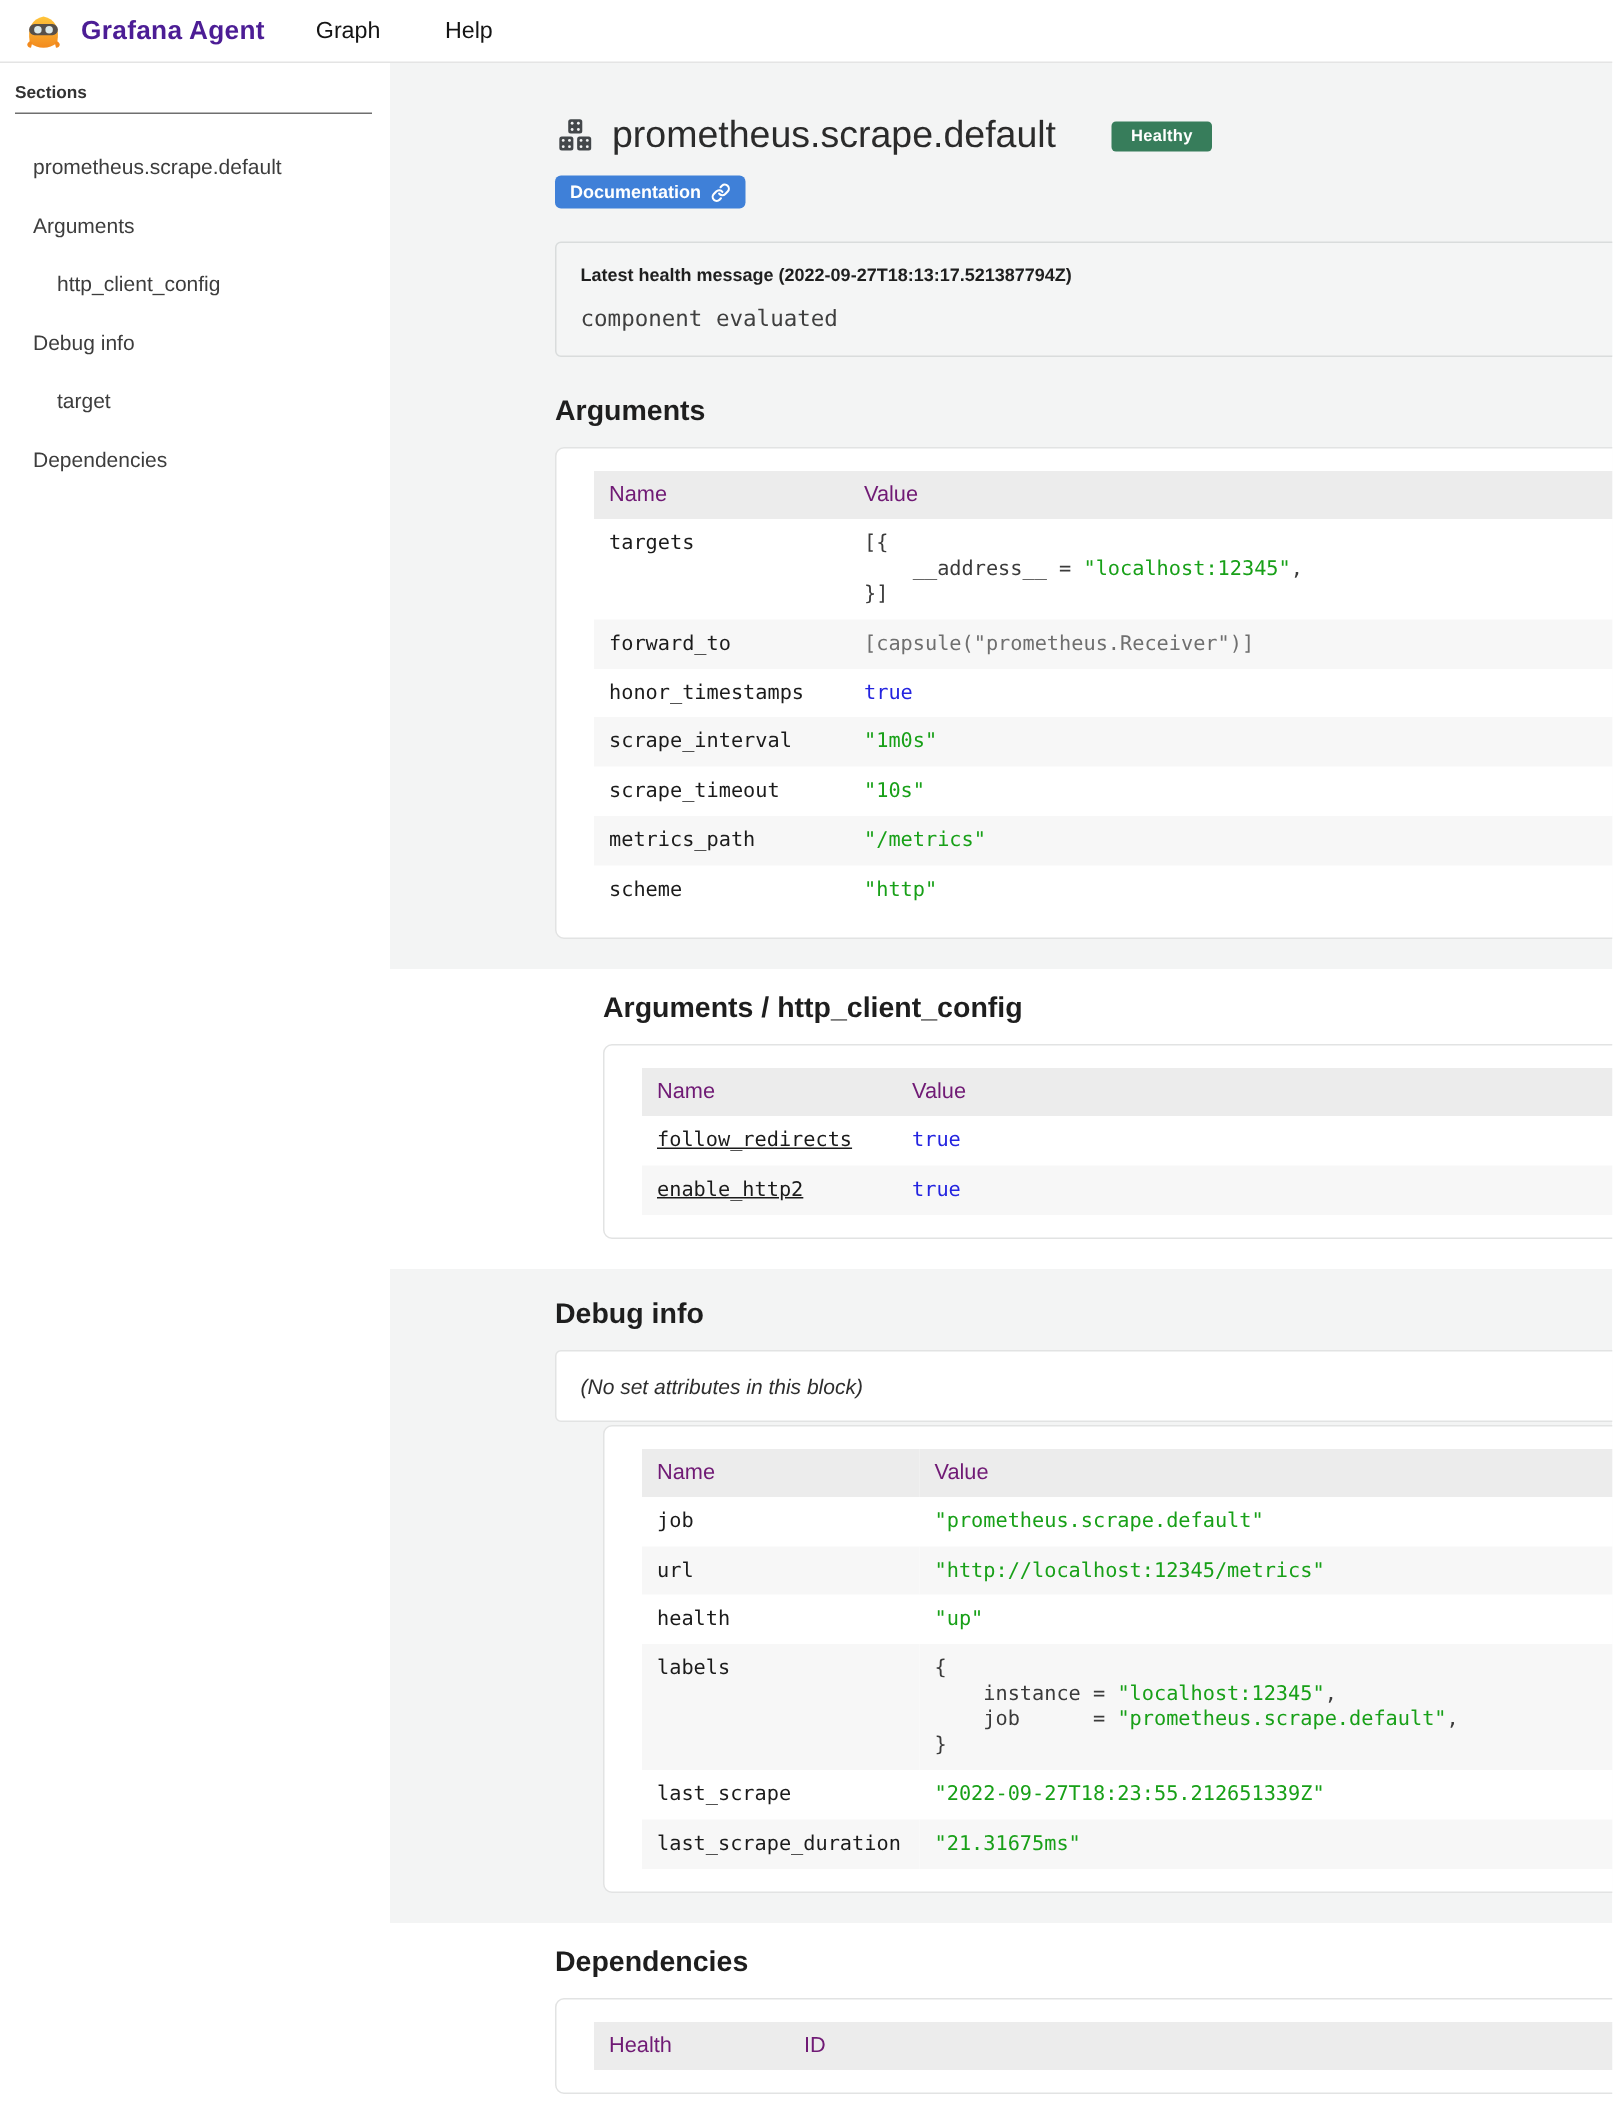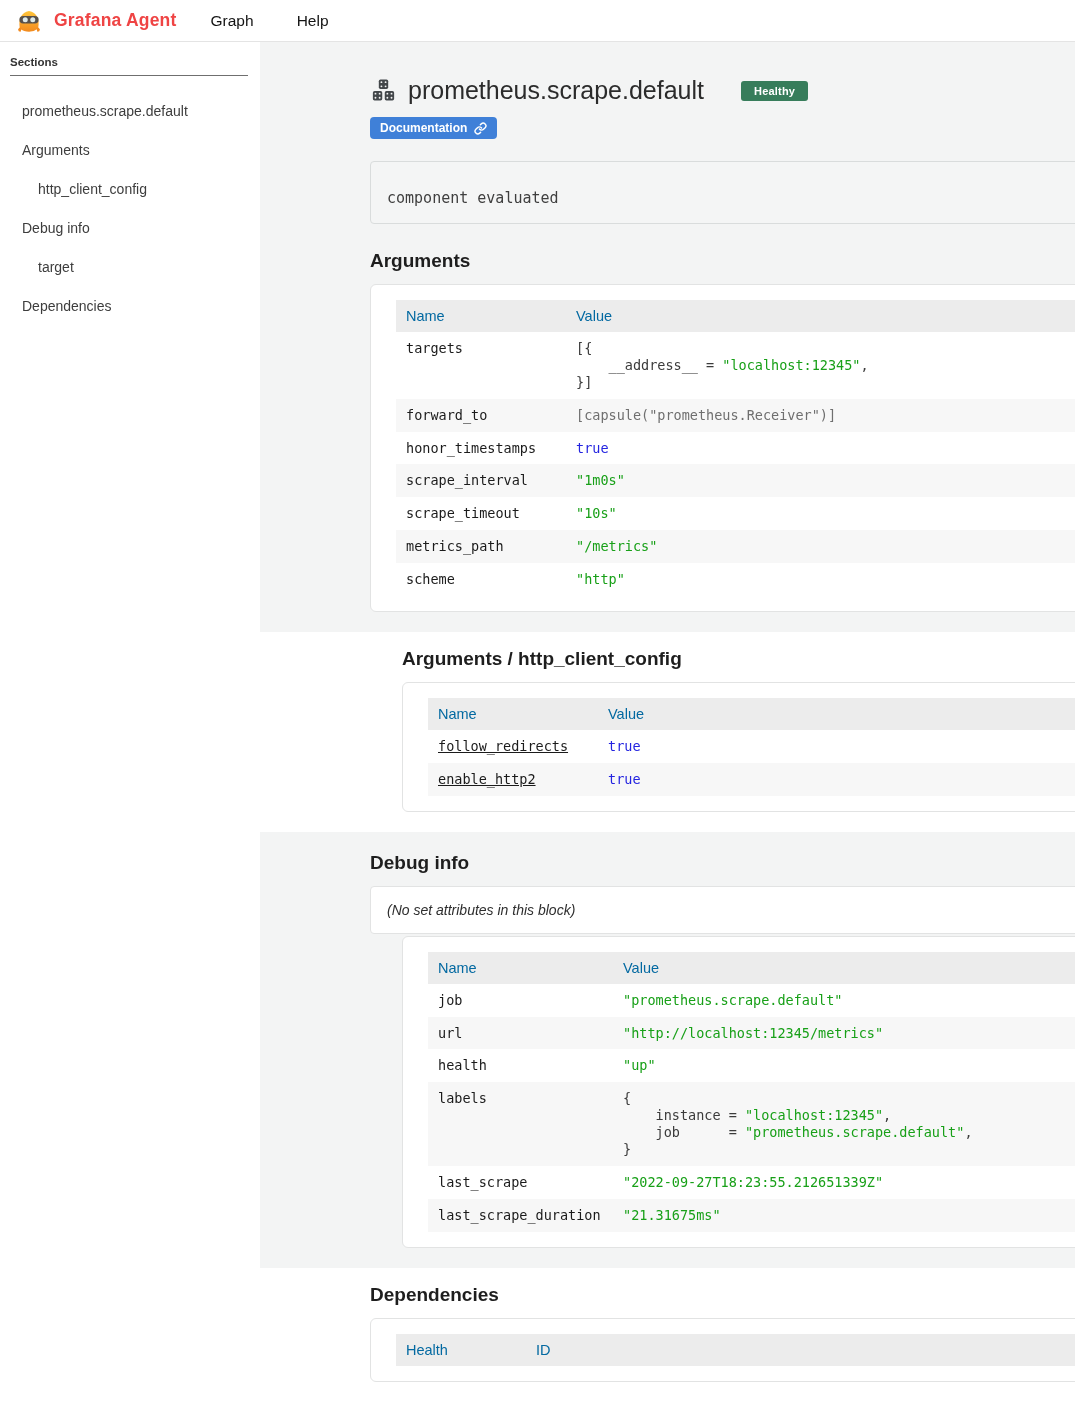--- a/index.html
+++ b/index.html
@@ -16,21 +16,21 @@
   body{
     width:1075px; height:1418px; overflow:hidden; position:relative;
     font-family:"Liberation Sans", sans-serif; color:#222;
   }
   
   .navbar{
     height:42px; background:#fff; border-bottom:1px solid #e4e4e4;
     display:flex; align-items:center; padding:0 14px; gap:34px;
   }
   .brand{display:flex; align-items:center; gap:10px;}
-  .brand-name{font-size:17.5px; font-weight:700; color:#ef4444; letter-spacing:.2px;}
+  .brand-name{font-size:17.5px; font-weight:700; color:#4c1d95; letter-spacing:.2px;}
   .nav-links{display:flex; gap:43px;}
   .nav-link{font-size:15.5px; color:#141414; text-decoration:none; cursor:pointer;}
   
   .sidebar{
     position:absolute; left:0; top:42px; bottom:12px; width:260px;
     background:#fff; padding:14px 12px 0 10px;
   }
   .side-title{font-size:11.5px; font-weight:700; color:#333; margin-bottom:7px;}
   .side-rule{border:none; border-top:1px solid #6f6f6f; margin:0 0 27px;}
   .side-item{font-size:14px; color:#3d3d3d; margin:0 0 23px; padding-left:12px; cursor:pointer;}
@@ -65,21 +65,21 @@
     border:1px solid var(--card-border); border-radius:4px; padding:15px 16px;
     font-size:14px; font-style:italic; color:#2e2e2e;
   }
   .card{
     background:#fff; border:1px solid var(--card-border); border-radius:6px;
     padding:15px 0 15px 25px; margin-right:-12px; margin-top:2px;
   }
   
   table.kv{border-collapse:collapse; width:100%;}
   table.kv th{
-    text-align:left; background:#ececec; font-weight:400; color:#0369a1;
+    text-align:left; background:#ececec; font-weight:400; color:#701a75;
     font-size:14.5px; padding:8px 10px;
   }
   table.kv tbody tr:nth-child(even){background:#f7f7f7;}
   table.kv td{padding:8px 10px; vertical-align:top;}
   td.name{
     font-family:"DejaVu Sans Mono", monospace; font-size:13.5px; color:#1b1b1b; white-space:nowrap;
   }
   [data-table="arguments"] td.name{width:170px;margin-top:48px;}
   [data-table="http_client_config"] td.name{width:170px;text-decoration:underline;}
   [data-table="target"] td.name{width:185px;}
@@ -163,20 +163,21 @@
       <span class="badge">Healthy</span>
     </div>
     <button class="doc-btn">
       <span>Documentation</span>
       <svg width="13" height="13" viewBox="0 0 24 24" fill="none" stroke="#fff" stroke-width="2.6" stroke-linecap="round" stroke-linejoin="round">
         <path d="M10 13a5 5 0 0 0 7.54.54l3-3a5 5 0 0 0-7.07-7.07l-1.72 1.71"></path>
         <path d="M14 11a5 5 0 0 0-7.54-.54l-3 3a5 5 0 0 0 7.07 7.07l1.71-1.71"></path>
       </svg>
     </button>
     <div class="health-box">
+      <div class="hb-label">Latest health message (2022-09-27T18:13:17.521387794Z)</div>
       <div class="hb-msg">component evaluated</div>
     </div>
     <h2>Arguments</h2>
     <div class="card">
       <div data-table="arguments">
           <table class="kv">
             <thead>
               <tr>
                 <th>Name</th>
                 <th>Value</th>

